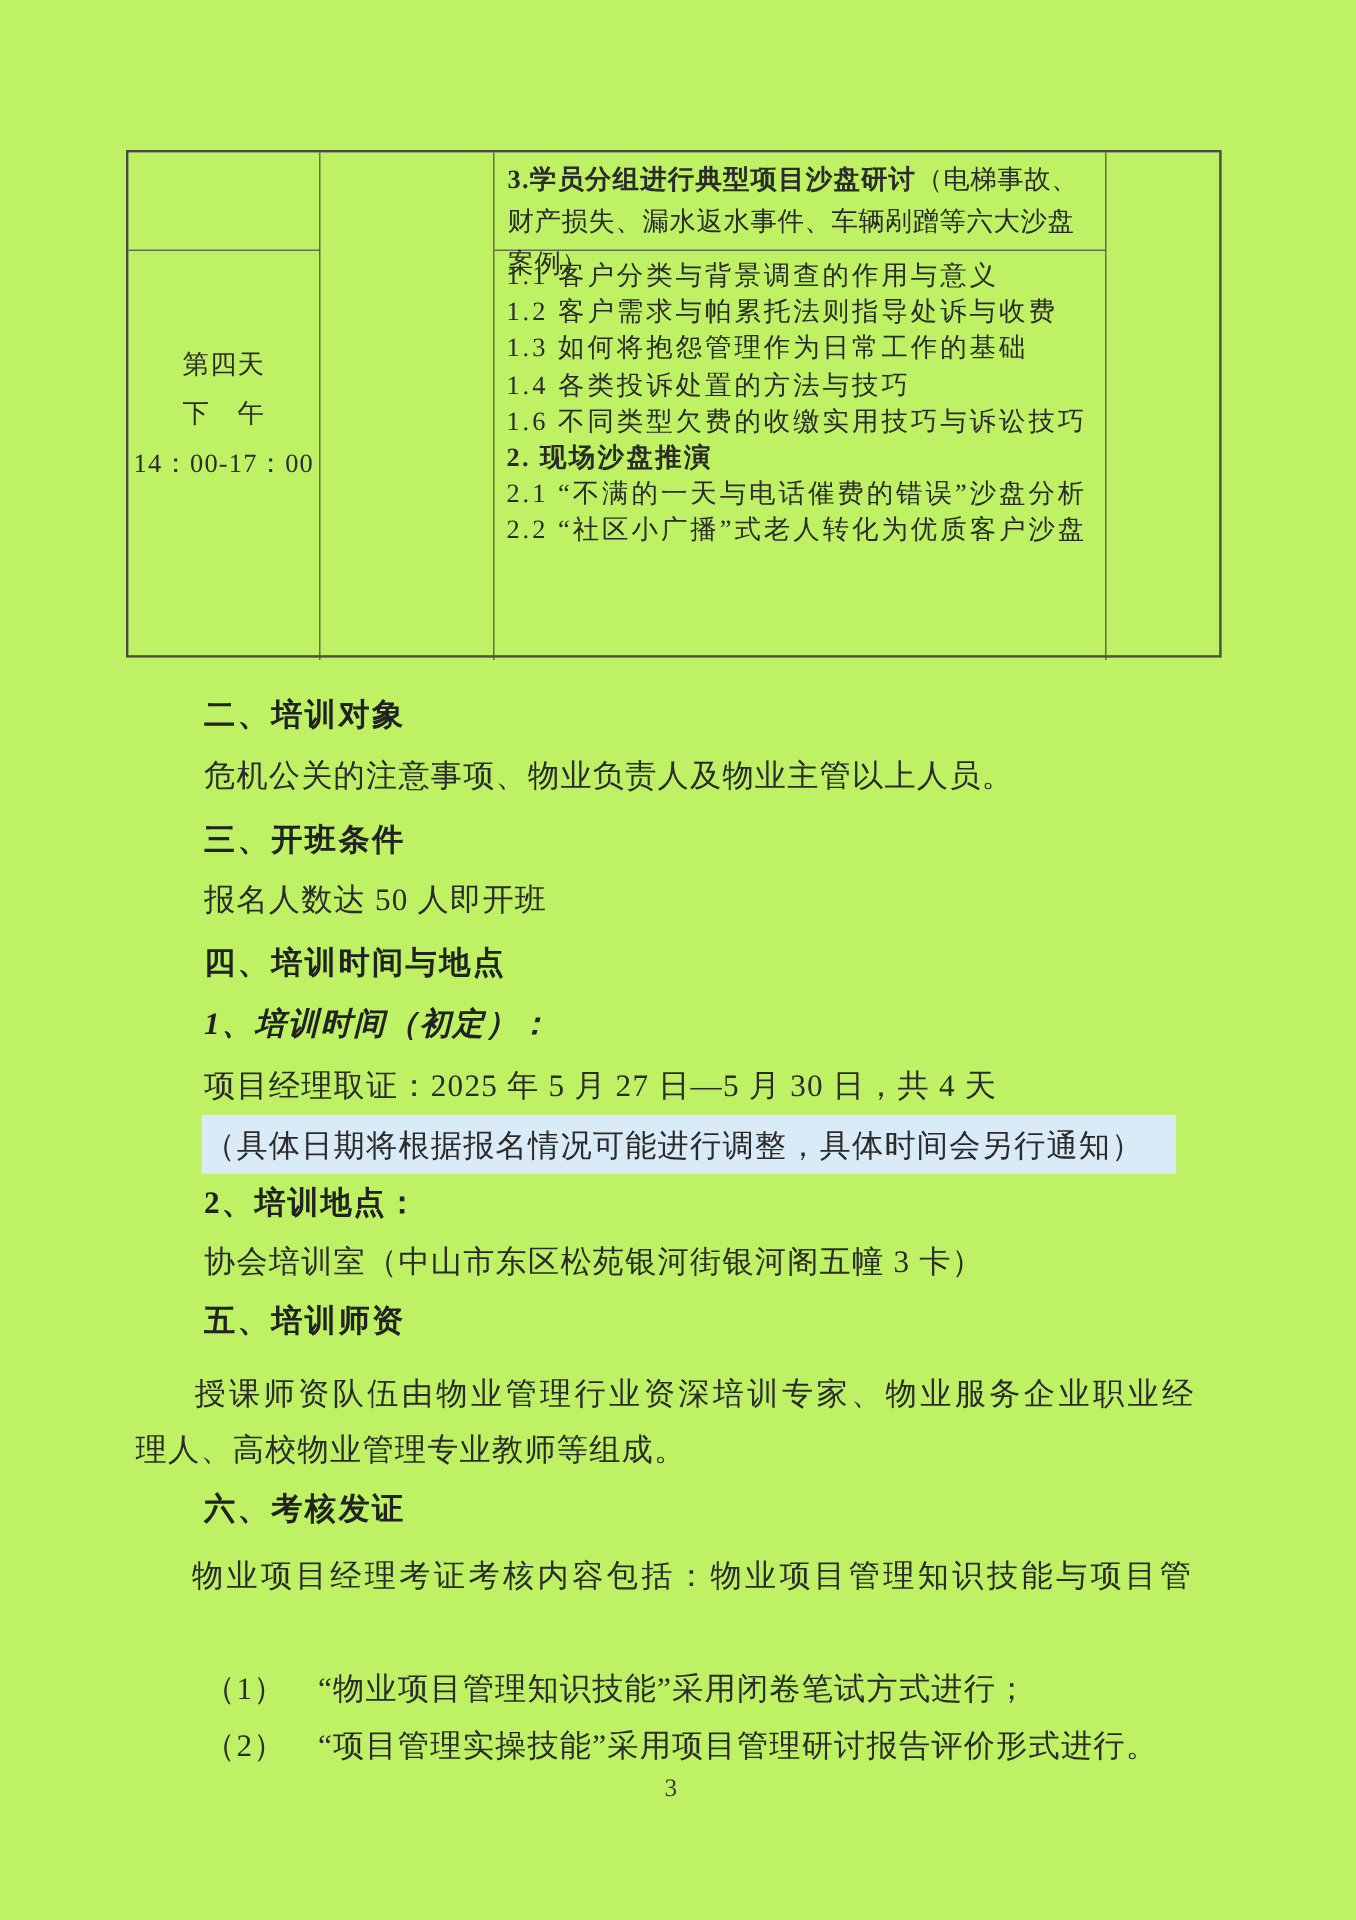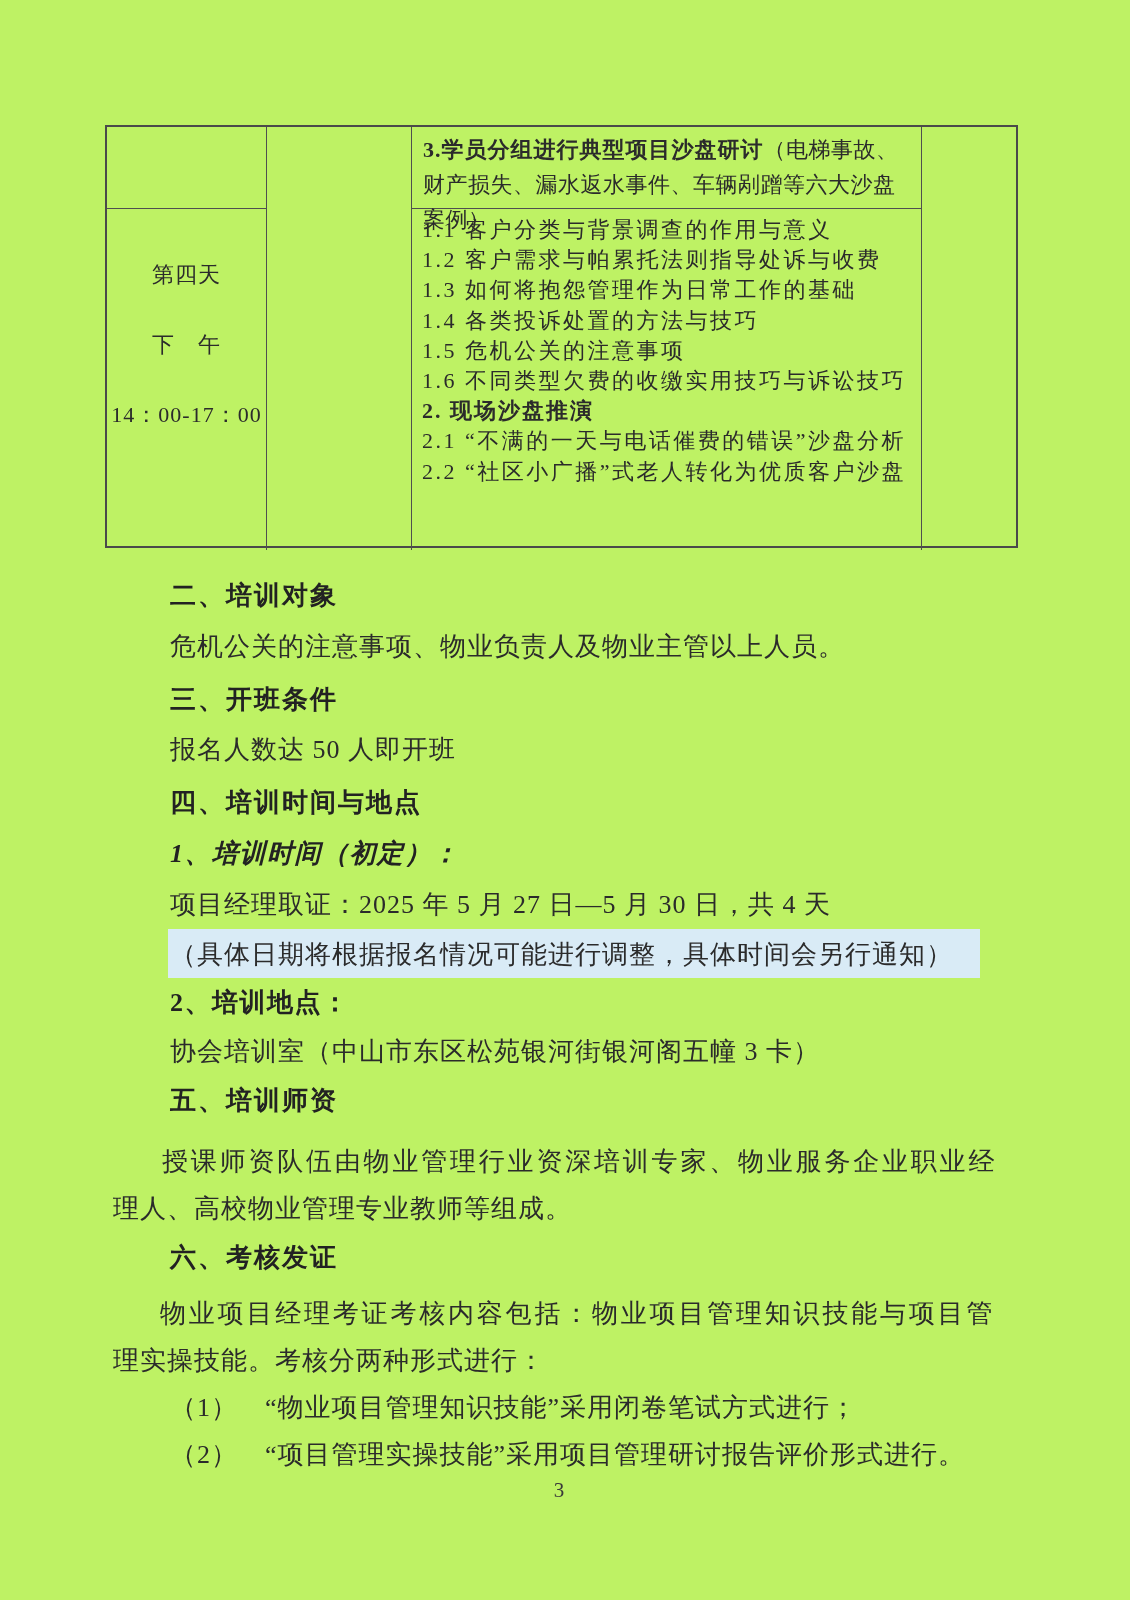--- a/index.html
+++ b/index.html
@@ -28,21 +28,20 @@
   .cell.bb{border-bottom:1px solid #4f4f4f;}
   .cell-time1{grid-column:1;grid-row:1;}
   .cell-mid{grid-column:2;grid-row:1 / span 2;}
   .cell-content1{grid-column:3;grid-row:1;padding:5px 8px 0 11px;}
   .cell-right{grid-column:4;grid-row:1 / span 2;}
   .cell-time2{
     grid-column:1;grid-row:2;
     display:flex;flex-direction:column;justify-content:center;align-items:center;
     font-size:22px;line-height:41px;letter-spacing:1px;
     padding-bottom:70px;
-    gap:29px;
   }
   .cell-content2{grid-column:3;grid-row:2;padding:6px 6px 0 10px;}
 
   .t-par{font-size:22px;line-height:35px;letter-spacing:0.5px;margin:0;}
   .t-line{font-size:22px;line-height:30.2px;letter-spacing:2.5px;white-space:nowrap;}
   .t-line.bold{font-weight:700;letter-spacing:2px;}
   .bold-lead{font-weight:700;letter-spacing:1px;}
 
   
   .line{
@@ -86,21 +85,20 @@
     <div class="cell cell-time2 br">
       <div>第四天</div>
       <div>下　午</div>
       <div>14：00-17：00</div>
     </div>
     <div class="cell cell-content2 br">
       <div class="t-line">1.1 客户分类与背景调查的作用与意义</div>
       <div class="t-line">1.2 客户需求与帕累托法则指导处诉与收费</div>
       <div class="t-line">1.3 如何将抱怨管理作为日常工作的基础</div>
       <div class="t-line">1.4 各类投诉处置的方法与技巧</div>
-      <div class="t-line">1.5 危机公关的注意事项</div>
       <div class="t-line">1.6 不同类型欠费的收缴实用技巧与诉讼技巧</div>
       <div class="t-line bold">2. 现场沙盘推演</div>
       <div class="t-line">2.1 “不满的一天与电话催费的错误”沙盘分析</div>
       <div class="t-line">2.2 “社区小广播”式老人转化为优质客户沙盘</div>
     </div>
   </div>
 
   <div class="hl-band"></div>
 
   <div class="line heading" style="top:578px;">二、培训对象</div>
@@ -115,18 +113,17 @@
   <div class="line" style="top:938px;">（具体日期将根据报名情况可能进行调整，具体时间会另行通知）</div>
   <div class="line subheading" style="top:986px;">2、培训地点：</div>
   <div class="line" style="top:1035px;">协会培训室（中山市东区松苑银河街银河阁五幢 3 卡）</div>
 
   <div class="line heading" style="top:1083px;">五、培训师资</div>
   <div class="line wide" style="top:1145px;left:162px;">授课师资队伍由物业管理行业资深培训专家、物业服务企业职业经</div>
   <div class="line cont" style="top:1192px;">理人、高校物业管理专业教师等组成。</div>
 
   <div class="line heading" style="top:1240px;">六、考核发证</div>
   <div class="line wide" style="top:1297px;left:160px;">物业项目经理考证考核内容包括：物业项目管理知识技能与项目管</div>
-  <div class="line cont" style="top:1344px;">理实操技能。考核分两种形式进行：</div>
   <div class="line" style="top:1391px;">（1）　“物业项目管理知识技能”采用闭卷笔试方式进行；</div>
   <div class="line" style="top:1438px;">（2）　“项目管理实操技能”采用项目管理研讨报告评价形式进行。</div>
 
   <div class="page-num">3</div>
 </div>
 
 </body></html>

